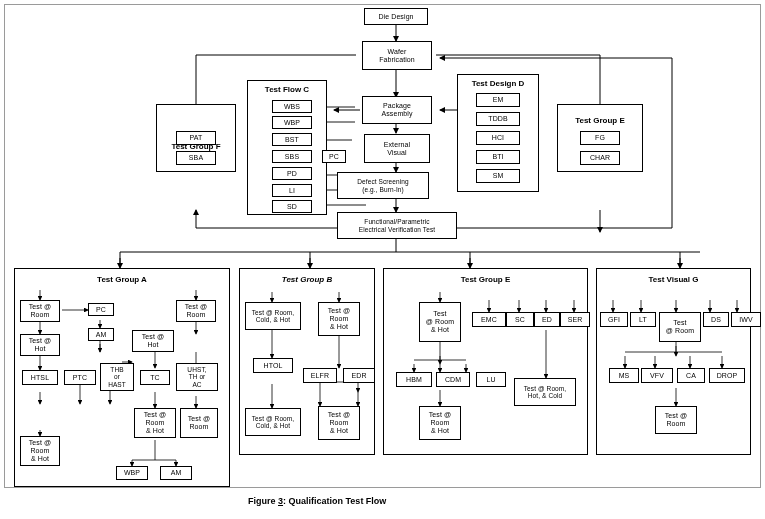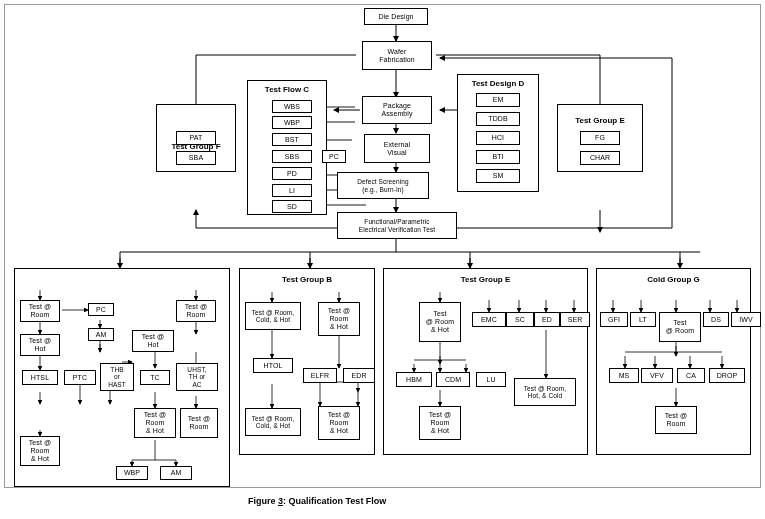--- a/index.html
+++ b/index.html
@@ -172,20 +172,21 @@
   <div class="node" style="left:476px;top:131px;width:44px;height:14px;">HCI</div>
   <div class="node" style="left:476px;top:150px;width:44px;height:14px;">BTI</div>
   <div class="node" style="left:476px;top:169px;width:44px;height:14px;">SM</div>
 
   <div class="group" style="left:557px;top:104px;width:86px;height:68px;"></div>
   <div class="grouptitle" style="left:557px;top:116px;width:86px;">Test Group E</div>
   <div class="node" style="left:580px;top:131px;width:40px;height:14px;">FG</div>
   <div class="node" style="left:580px;top:151px;width:40px;height:14px;">CHAR</div>
 
   <div class="group" style="left:14px;top:268px;width:216px;height:219px;"></div>
+  <div class="grouptitle" style="left:14px;top:275px;width:216px;">Test Group A</div>
 
   <svg class="lines" viewBox="0 0 765 519">
     <g stroke="#000" stroke-width="0.8" fill="none" marker-end="url(#ah)">
       <path d="M40,290 L40,300"></path>
       <path d="M40,322 L40,334"></path>
       <path d="M40,356 L40,370"></path>
       <path d="M40,392 L40,404"></path>
       <path d="M40,430 L40,436"></path>
       <path d="M62,310 L88,310"></path>
       <path d="M100,320 L100,328"></path>
@@ -234,21 +235,21 @@
 &amp; Hot</div>
   <div class="node" style="left:180px;top:408px;width:38px;height:30px;white-space:pre-line;">Test @
 Room</div>
   <div class="node" style="left:20px;top:436px;width:40px;height:30px;white-space:pre-line;">Test @
 Room
 &amp; Hot</div>
   <div class="node" style="left:116px;top:466px;width:32px;height:14px;">WBP</div>
   <div class="node" style="left:160px;top:466px;width:32px;height:14px;">AM</div>
 
   <div class="group" style="left:239px;top:268px;width:136px;height:187px;"></div>
-  <div class="grouptitle" style="left:239px;top:275px;width:136px;">Test Group B</div>
+  <div class="grouptitle" style="left:239px;top:275px;width:136px;font-style:italic;">Test Group B</div>
 
   <svg class="lines" viewBox="0 0 765 519">
     <g stroke="#000" stroke-width="0.8" fill="none" marker-end="url(#ah)">
       <path d="M272,292 L272,302"></path>
       <path d="M339,292 L339,302"></path>
       <path d="M272,330 L272,358"></path>
       <path d="M272,384 L272,408"></path>
       <path d="M339,336 L339,368"></path>
       <path d="M320,392 L320,406"></path>
       <path d="M358,392 L358,406"></path>
@@ -303,21 +304,21 @@
   <div class="node" style="left:396px;top:372px;width:36px;height:15px;">HBM</div>
   <div class="node" style="left:436px;top:372px;width:34px;height:15px;">CDM</div>
   <div class="node" style="left:476px;top:372px;width:30px;height:15px;">LU</div>
   <div class="node small" style="left:514px;top:378px;width:62px;height:28px;white-space:pre-line;">Test @ Room,
 Hot, &amp; Cold</div>
   <div class="node" style="left:419px;top:406px;width:42px;height:34px;white-space:pre-line;">Test @
 Room
 &amp; Hot</div>
 
   <div class="group" style="left:596px;top:268px;width:155px;height:187px;"></div>
-  <div class="grouptitle" style="left:596px;top:275px;width:155px;">Cold Group G</div>
+  <div class="grouptitle" style="left:596px;top:275px;width:155px;">Test Visual G</div>
 
   <svg class="lines" viewBox="0 0 765 519">
     <g stroke="#000" stroke-width="0.8" fill="none" marker-end="url(#ah)">
       <path d="M613,300 L613,312"></path>
       <path d="M641,300 L641,312"></path>
       <path d="M676,300 L676,312"></path>
       <path d="M710,300 L710,312"></path>
       <path d="M737,300 L737,312"></path>
       <path d="M676,342 L676,356"></path>
       <path d="M625,356 L625,368"></path>

